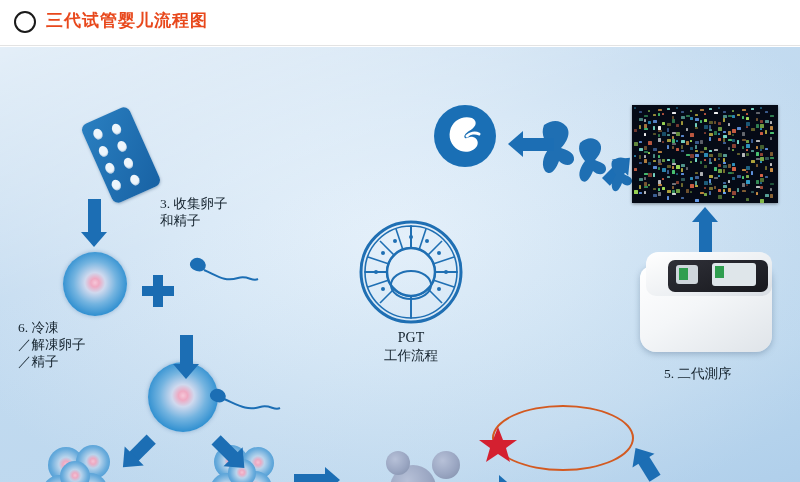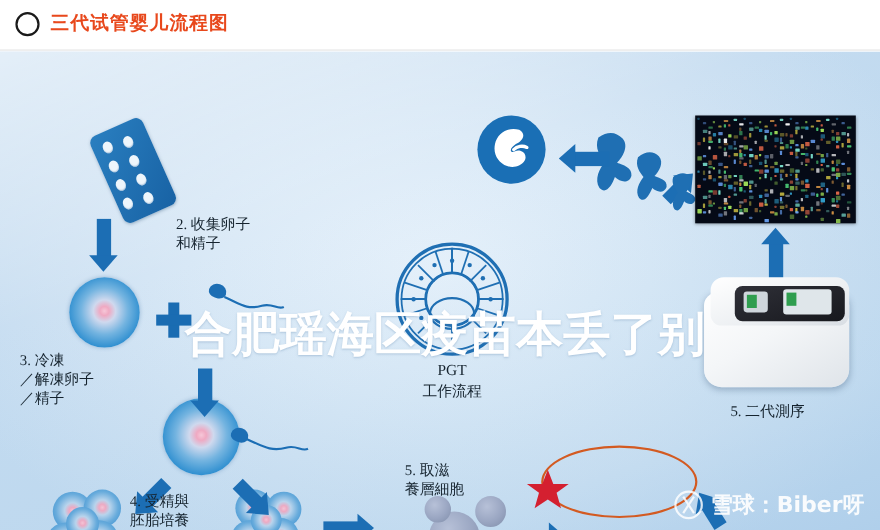--- a/index.html
+++ b/index.html
@@ -215,25 +215,25 @@
       <i style="left:5px;top:63px;"></i>
         <i style="left:24px;top:66px;"></i>
     </div>
 
     <div class="arrow ar-down" style="left:81px;top:152px;height:48px;width:27px;">
       <div class="shaft" style="height:34px;"></div>
         <div class="head" style="top:33px;"></div>
     </div>
 
     <div class="egg" style="left:63px;top:205px;width:64px;height:64px;"></div>
-    <div class="lbl" style="left:18px;top:272px;">3. 冷凍
+    <div class="lbl" style="left:18px;top:272px;">6. 冷凍
 ／解凍卵子
 ／精子</div>
 
-    <div class="lbl" style="left:160px;top:148px;">2. 收集卵子
+    <div class="lbl" style="left:160px;top:148px;">3. 收集卵子
 和精子</div>
     <div class="plus" style="left:142px;top:228px;width:32px;height:32px;">
       <span style="left:11px;top:0;width:10px;height:32px;"></span>
       <span style="left:0;top:11px;width:32px;height:10px;"></span>
     </div>
     <div class="sperm" style="left:190px;top:205px;width:70px;height:40px;">
       <div class="hd" style="left:0;top:6px;"></div>
       <svg width="70" height="40" style="position:absolute;left:0;top:0;">
         <path d="M14 18 C28 24, 34 30, 48 26 C58 23, 62 30, 68 27" stroke="#1c6eb4" stroke-width="2" fill="none"></path>
       </svg>
@@ -262,44 +262,40 @@
     </div>
     <div class="arrow" style="left:208px;top:384px;width:48px;height:48px;">
       <svg width="48" height="48">
           <g transform="rotate(-45 24 24)">
         <rect x="17" y="2" width="13" height="26" fill="#1c6eb4"></rect>
         <polygon points="10,26 37,26 23.5,42" fill="#1c6eb4"></polygon>
           </g>
         </svg>
     </div>
 
-    <div class="lbl" style="left:118px;top:400px;">4. 受精與
-胚胎培養</div>
     <div>
       <div class="blasto-cell" style="left:48px;top:400px;width:36px;height:36px;"></div>
       <div class="blasto-cell" style="left:76px;top:398px;width:34px;height:34px;"></div>
       <div class="blasto-cell" style="left:42px;top:428px;width:36px;height:36px;"></div>
       <div class="blasto-cell" style="left:72px;top:426px;width:36px;height:36px;"></div>
       <div class="blasto-cell" style="left:60px;top:414px;width:30px;height:30px;"></div>
     </div>
     <div>
       <div class="blasto-cell" style="left:214px;top:398px;width:34px;height:34px;"></div>
       <div class="blasto-cell" style="left:242px;top:400px;width:32px;height:32px;"></div>
       <div class="blasto-cell" style="left:210px;top:426px;width:34px;height:34px;"></div>
       <div class="blasto-cell" style="left:238px;top:424px;width:34px;height:34px;"></div>
       <div class="blasto-cell" style="left:228px;top:412px;width:28px;height:28px;"></div>
     </div>
 
     <div class="arrow ar-right" style="left:294px;top:420px;width:46px;height:27px;">
       <div class="shaft" style="width:32px;"></div>
         <div class="head" style="left:31px;"></div>
     </div>
 
-    <div class="lbl" style="left:368px;top:372px;">5. 取滋
-養層細胞</div>
     <div>
       <div class="tro-cell" style="left:390px;top:418px;width:46px;height:46px;"></div>
       <div class="tro-nuc" style="left:404px;top:432px;width:22px;height:22px;"></div>
       <div class="tro-cell" style="left:386px;top:404px;width:24px;height:24px;"></div>
       <div class="tro-nuc" style="left:393px;top:411px;width:11px;height:11px;"></div>
       <div class="tro-cell" style="left:432px;top:404px;width:28px;height:28px;"></div>
       <div class="tro-nuc" style="left:440px;top:412px;width:13px;height:13px;"></div>
     </div>
 
     <div class="arrow ar-right" style="left:468px;top:428px;width:46px;height:27px;">
@@ -730,22 +726,17 @@
           <circle cx="88" cy="53" r="2"></circle>
             <circle cx="25" cy="70" r="2"></circle>
           <circle cx="81" cy="70" r="2"></circle>
         </g>
         <ellipse cx="53" cy="66" rx="20" ry="14" fill="none" stroke="#1f6fb3" stroke-width="2"></ellipse>
       </svg>
     </div>
     <div class="pgt-cap" style="left:358px;top:300px;width:106px;font-size:13.5px;">工作流程</div>
     <div class="pgt-cap" style="left:358px;top:282px;width:106px;font-size:14px;">PGT</div>
 
-    <div class="wm-big">合肥瑶海区疫苗本丢了别</div>
-
-    <div class="wm-corner">
-      <div class="wm-logo"></div>
-      <span>雪球：Biber呀</span>
-    </div>
+
   </div>
 
   <div class="bottom-ghost">　</div>
 </div>
 
 </body></html>

